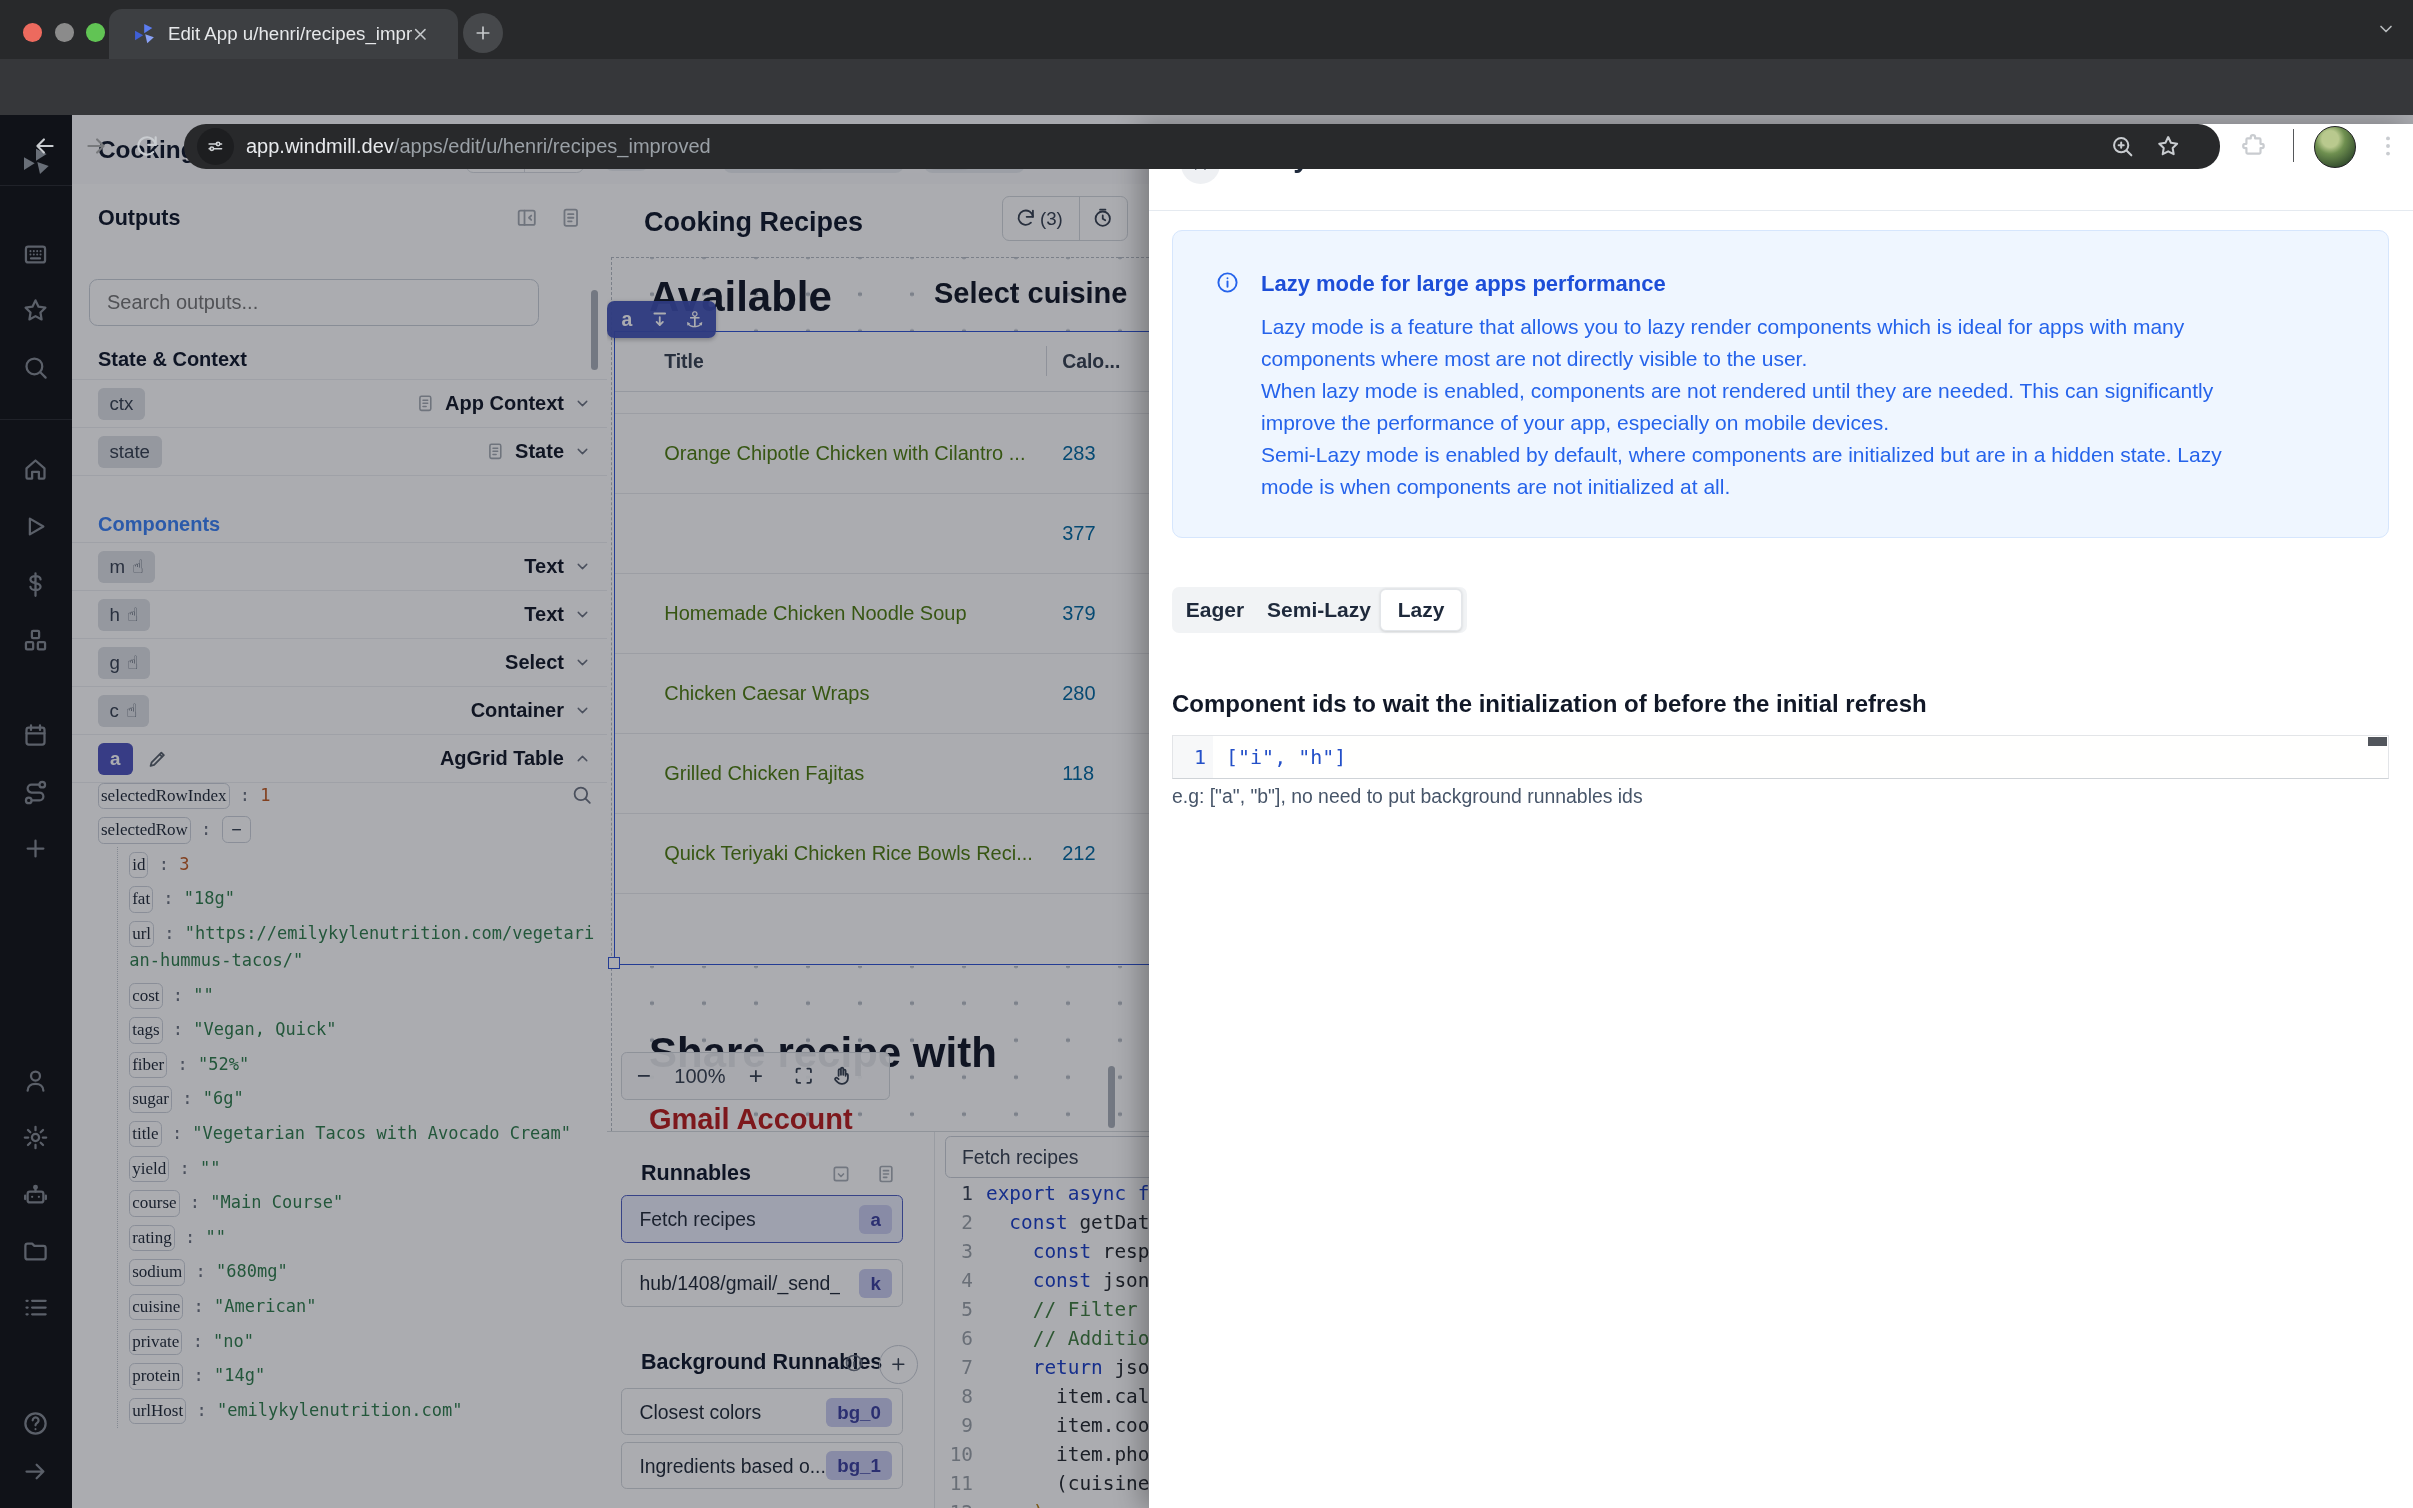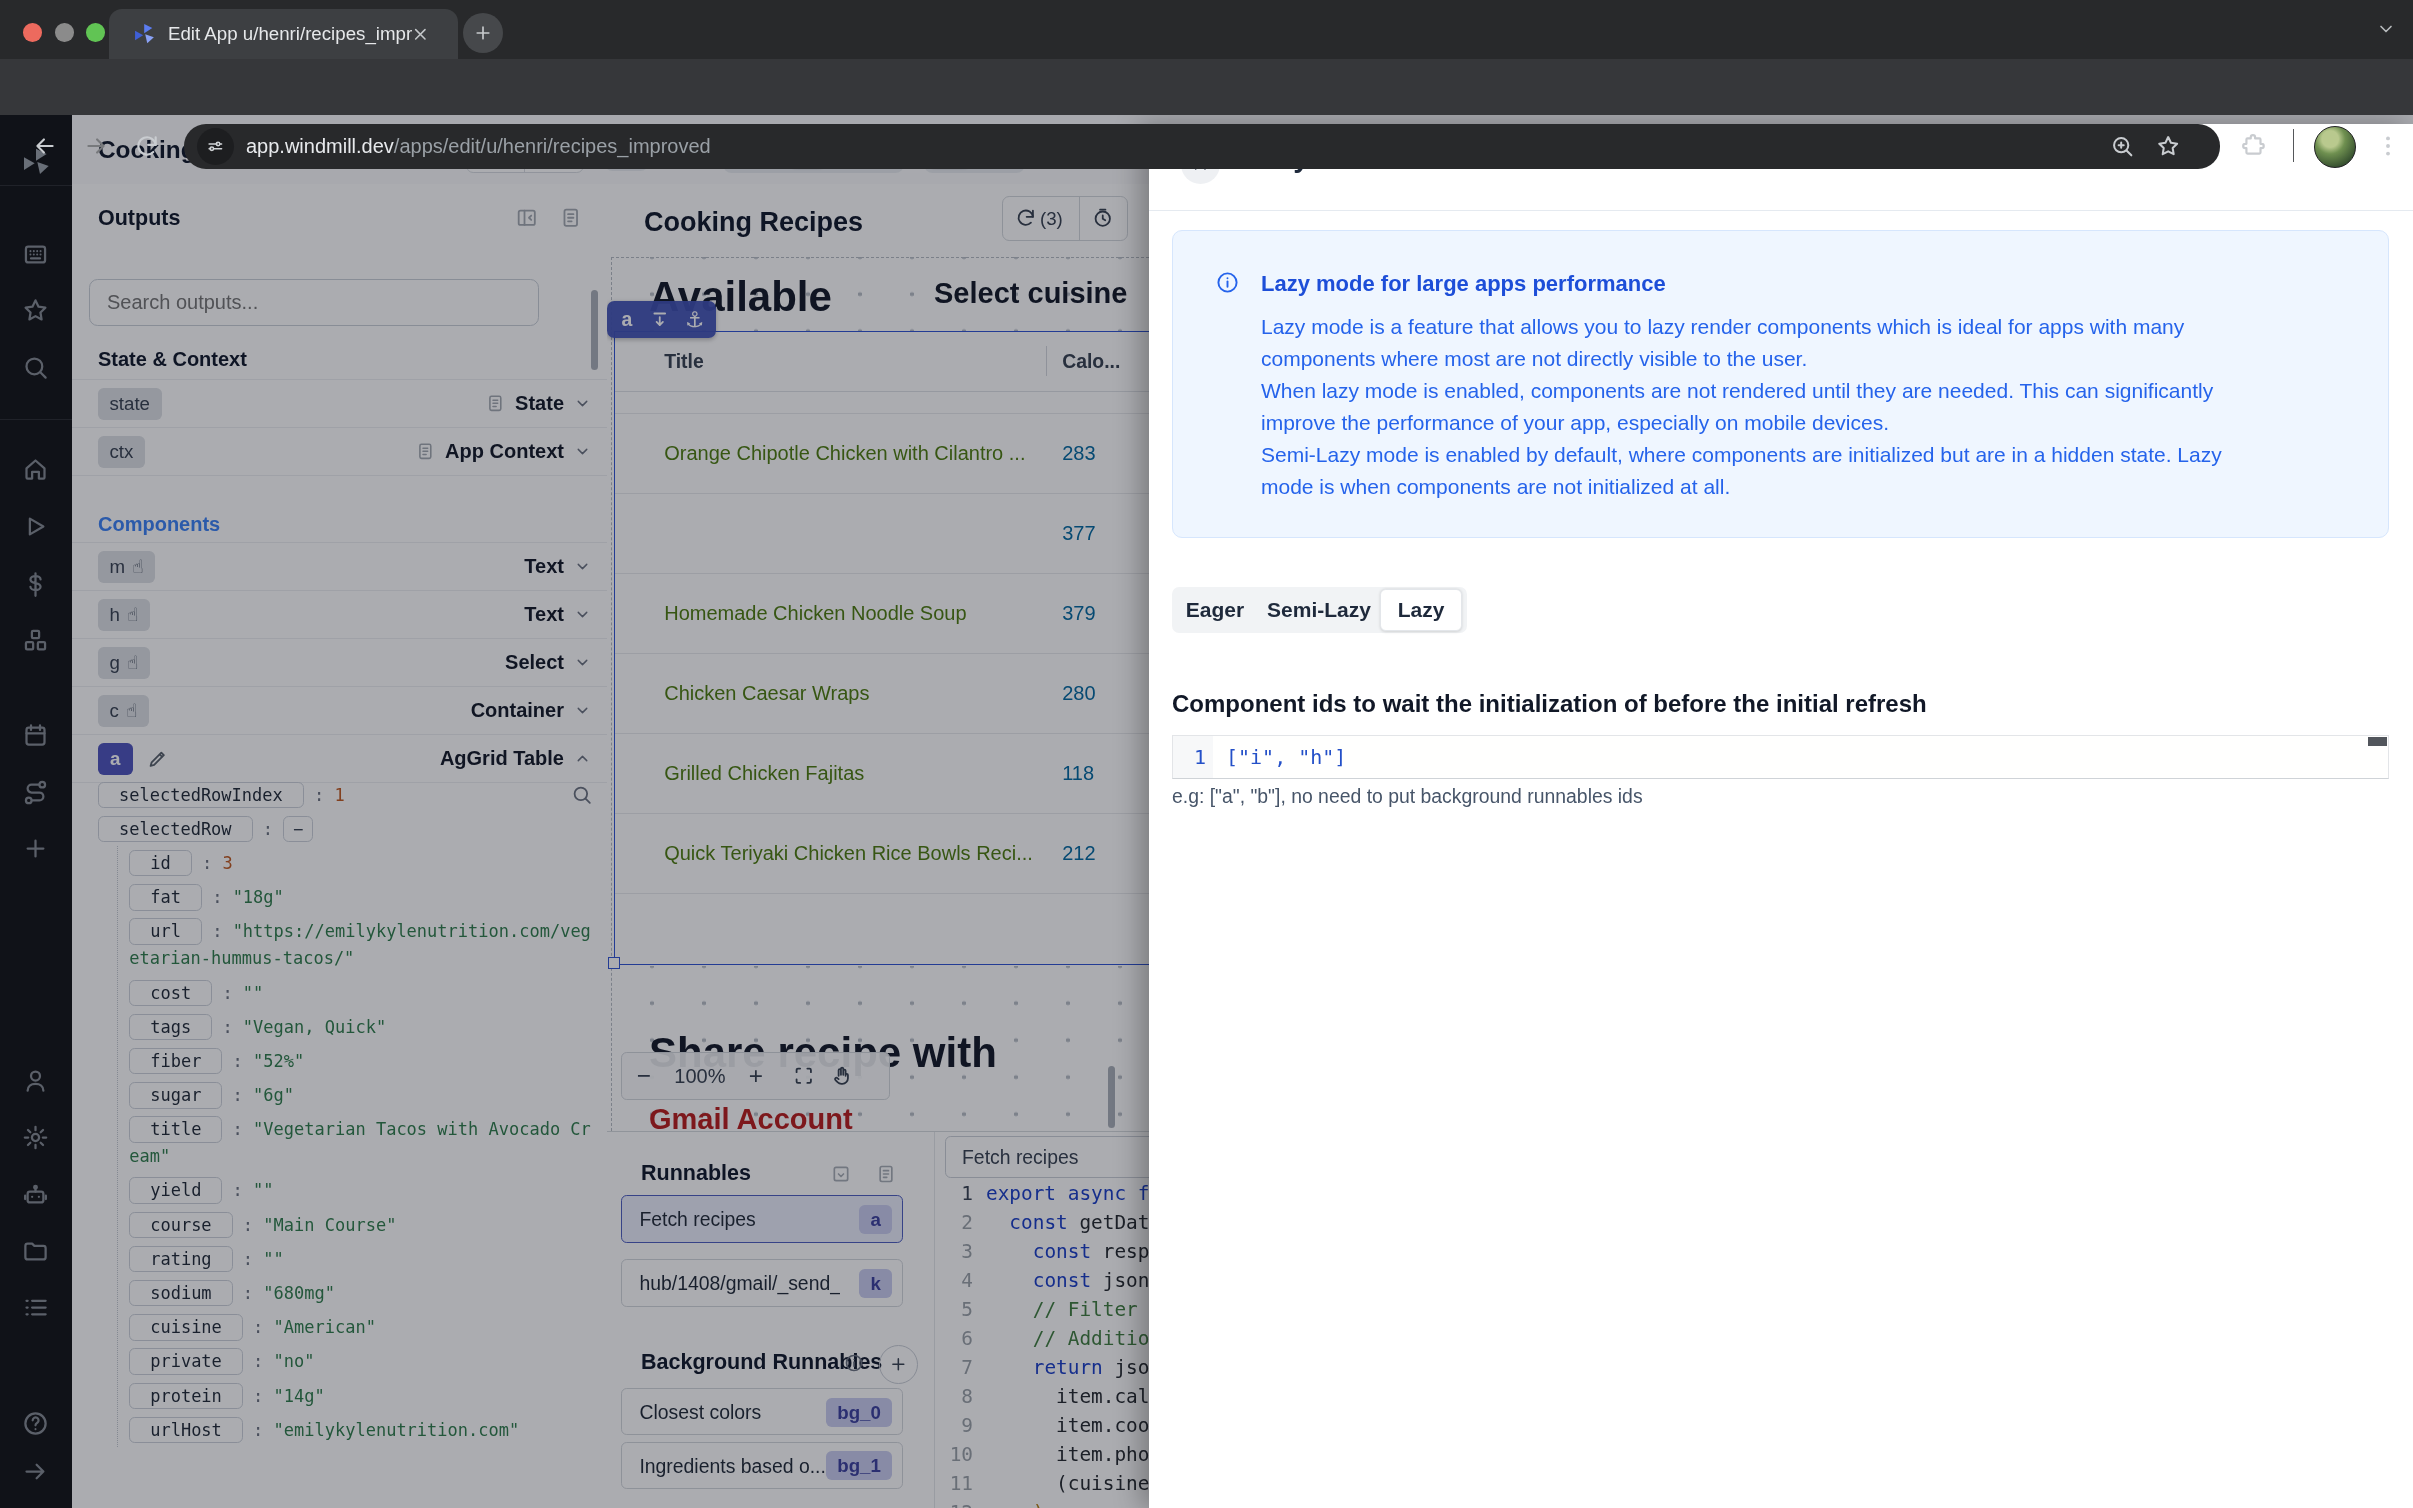--- a/index.html
+++ b/index.html
@@ -90,21 +90,21 @@
   .opencil{position:absolute;left:75px;top:13px;width:21.5px;height:21.5px;color:#57606a;}
   .oright{position:absolute;right:16px;top:0;height:47px;display:flex;align-items:center;gap:10px;}
   .oright .odoc{width:18.7px;height:18.7px;color:#a3a9b1;}
   .otype{font-size:20px;font-weight:700;color:#111827;}
   .ochev{width:17px;height:17px;color:#6b7280;}
   #comp-label{position:absolute;left:26px;top:329px;font-size:20px;font-weight:700;color:#3b82f6;}
   #component-rows{position:absolute;left:0;top:358px;width:535px;}
   #json-mag{position:absolute;left:499px;top:600px;width:21.5px;height:21.5px;color:#6b7280;}
   #json-lines{position:absolute;left:26px;top:594px;width:497px;font-family:"DejaVu Sans Mono",monospace;font-size:17px;color:#374151;}
   .jline{padding:3.6px 0;line-height:27px;word-break:break-all;}
-  .jkey{display:inline-block;border:1.1px solid #ccd2da;border-radius:5.7px;padding:0 20px;line-height:24.4px;color:#1f2937;}
+  .jkey{display:inline-block;border:1.1px solid #ccd2da;border-radius:5.7px;padding:0 2px;line-height:24.4px;color:#1f2937;font-family:Liberation Serif, serif;}
   .jcolon{color:#6b7280;}
   .jval.num{color:#c05a21;} .jval.str{color:#2f7d4c;}
   .jminus{display:inline-block;border:1.1px solid #ccd2da;border-radius:5.7px;padding:0 8.6px;line-height:24.4px;color:#374151;}
   .jnest{margin-left:18.7px;border-left:0.7px dotted #c3cad2;padding-left:11.5px;}
 
   
   #canvasvp{position:absolute;left:607px;top:69px;width:542px;height:1325px;background:#fff;overflow:hidden;}
   #canvas-title{position:absolute;left:37px;top:10px;height:57px;line-height:57px;font-size:27px;font-weight:700;color:#0f172a;}
   #refresh-group{position:absolute;left:395px;top:11.5px;width:124px;height:43px;border:1.1px solid #d3d7dc;border-radius:7.2px;background:#fff;}
   #refresh-group .vsep{position:absolute;left:76px;top:0;width:0.7px;height:100%;background:#d3d7dc;}
@@ -425,40 +425,40 @@
         </svg>
       <svg id="outputs-doc" class="ico" viewBox="0 0 24 24">
           <rect x="5" y="3" width="14" height="18" rx="2"></rect>
           <path d="M9 8h6M9 12h6M9 16h4"></path>
         </svg>
       <input id="outputs-search" placeholder="Search outputs..." style="">
       <div id="outputs-scroll"></div>
       <span id="sc-label">State &amp; Context</span>
       <div id="context-rows">
           <div class="orow">
+            <span class="opill">ctx</span>
+            <div class="oright">
+              <svg class="ico odoc" viewBox="0 0 24 24">
+                <rect x="5" y="3" width="14" height="18" rx="2"></rect>
+                <path d="M9 8h6M9 12h6M9 16h4"></path>
+              </svg>
+              <span class="otype">App Context</span>
+              <svg class="ico ochev" viewBox="0 0 24 24">
+                <path d="M6 9l6 6 6-6"></path>
+              </svg>
+            </div>
+          </div>
+          <div class="orow">
             <span class="opill">state</span>
             <div class="oright">
               <svg class="ico odoc" viewBox="0 0 24 24">
                 <rect x="5" y="3" width="14" height="18" rx="2"></rect>
                 <path d="M9 8h6M9 12h6M9 16h4"></path>
               </svg>
               <span class="otype">State</span>
-              <svg class="ico ochev" viewBox="0 0 24 24">
-                <path d="M6 9l6 6 6-6"></path>
-              </svg>
-            </div>
-          </div>
-          <div class="orow">
-            <span class="opill">ctx</span>
-            <div class="oright">
-              <svg class="ico odoc" viewBox="0 0 24 24">
-                <rect x="5" y="3" width="14" height="18" rx="2"></rect>
-                <path d="M9 8h6M9 12h6M9 16h4"></path>
-              </svg>
-              <span class="otype">App Context</span>
               <svg class="ico ochev" viewBox="0 0 24 24">
                 <path d="M6 9l6 6 6-6"></path>
               </svg>
             </div>
           </div>
         </div>
       <span id="comp-label">Components</span>
       <div id="component-rows">
           <div class="orow">
             <span class="opill">

